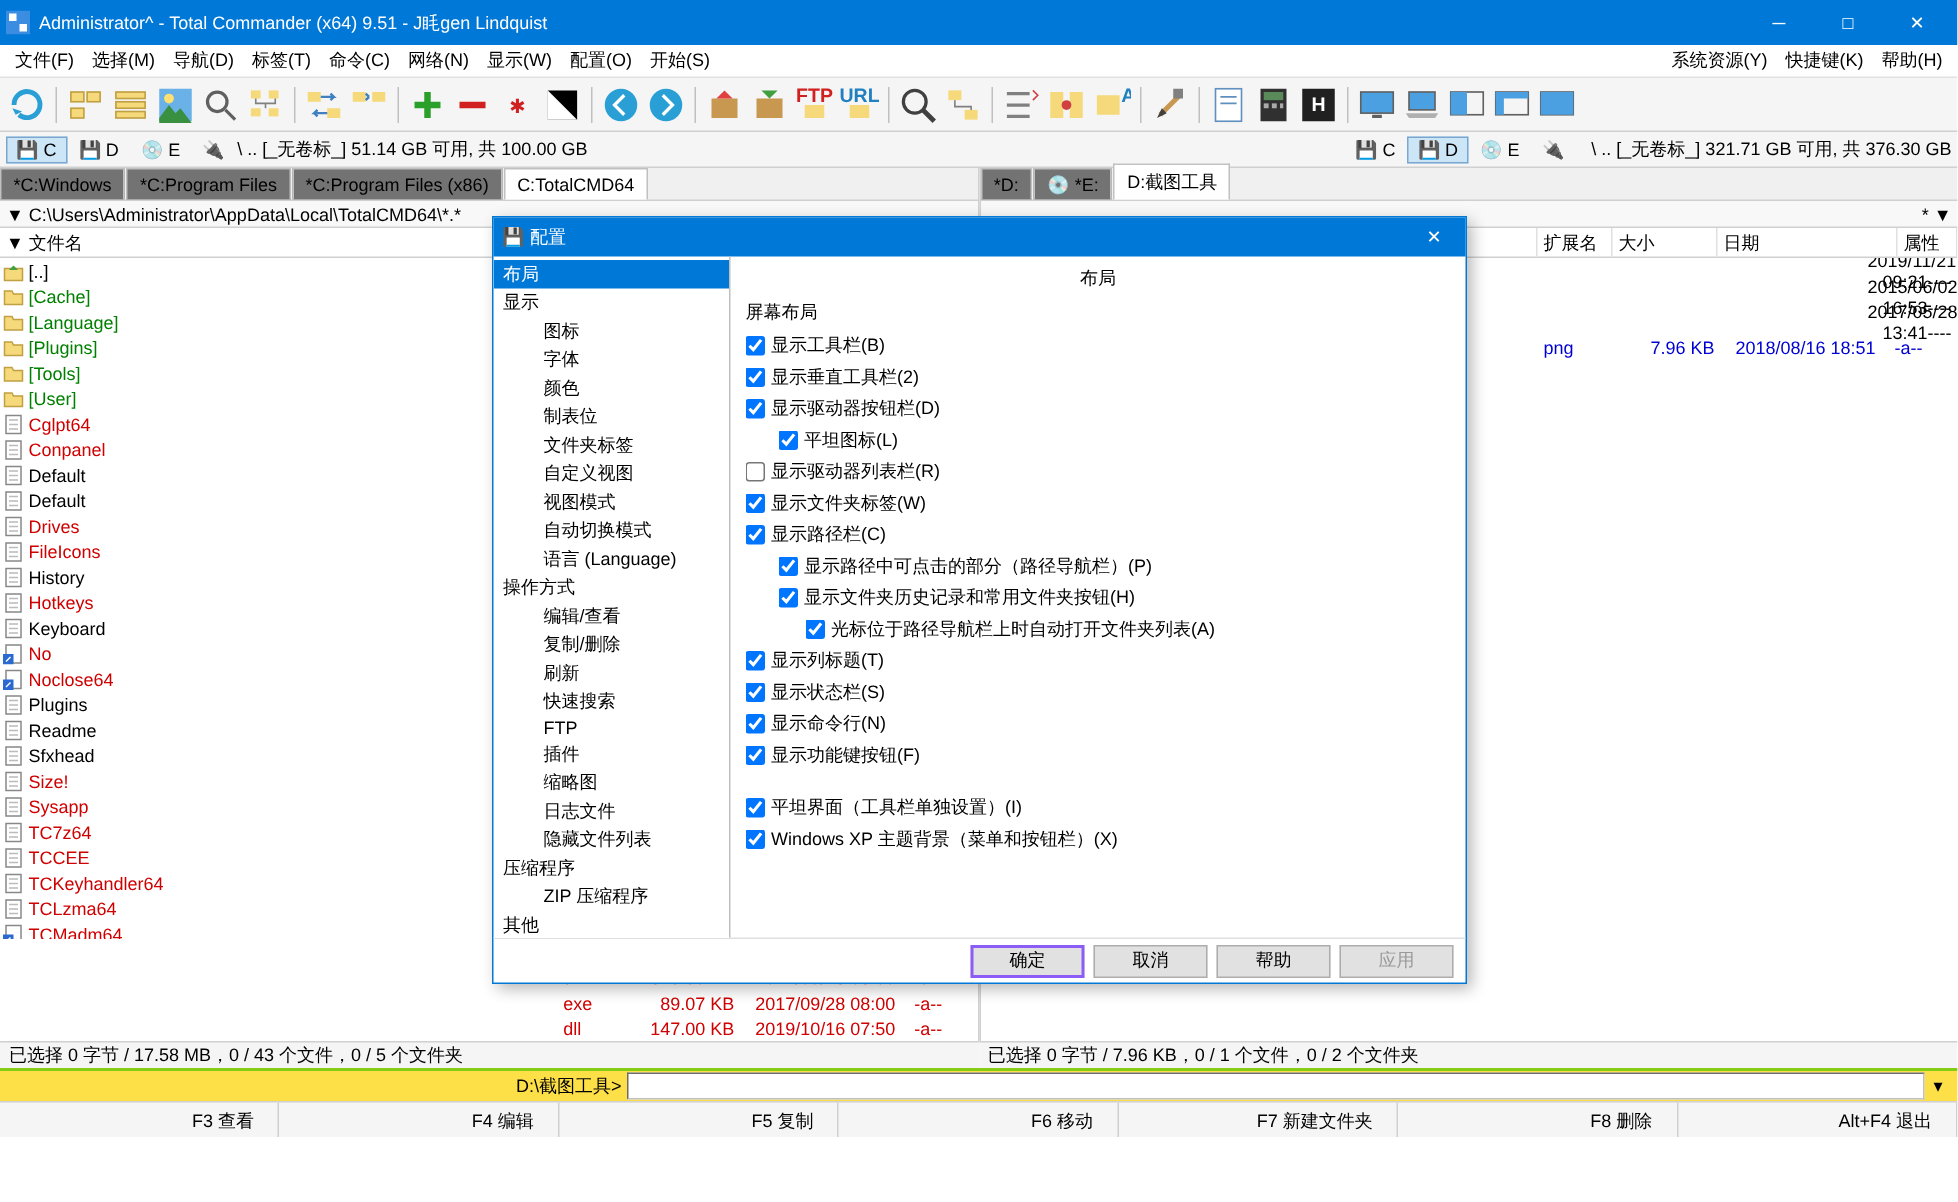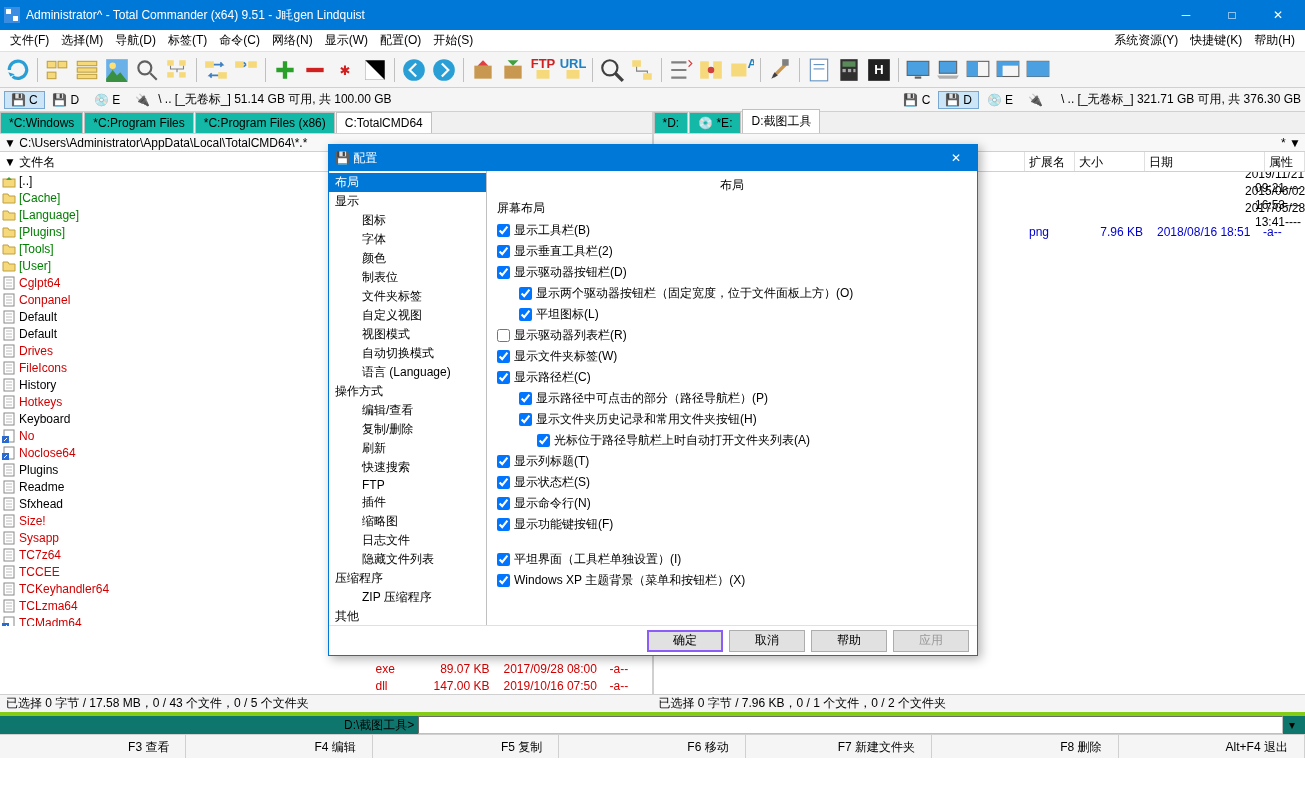--- a/index.html
+++ b/index.html
@@ -15,35 +15,35 @@
 .toolbar { height:36px; background:#f5f5f5; border-bottom:1px solid #d0d0d0; display:flex; align-items:center; padding:2px 4px; gap:2px; }
 .tbtn { width:28px; height:28px; display:flex; align-items:center; justify-content:center; border:1px solid transparent; }
 .tdiv { width:1px; height:24px; background:#c0c0c0; margin:0 3px; }
 .drivebar { height:24px; background:#f5f5f5; border-bottom:1px solid #d0d0d0; display:flex; align-items:center; padding:0 4px; font-size:12px; }
 .drivebtn { display:inline-flex; align-items:center; padding:1px 6px; border:1px solid transparent; margin-right:1px; gap:3px; }
 .drivebtn.sel { border:1px solid #7aa7d0; background:#cde6f7; }
 .panes { display:flex; height:582px; }
 .pane { flex:1; display:flex; flex-direction:column; border-right:1px solid #d0d0d0; position:relative; }
 .pane:last-child { border-right:none; border-left:1px solid #d0d0d0; }
 .tabstrip { height:22px; background:#f0f0f0; border-bottom:1px solid #d0d0d0; display:flex; align-items:flex-end; }
-.tab { padding:3px 8px; background:#14b8a6; border:1px solid #c0c0c0; border-bottom:none; margin-right:1px; font-size:12px; }
+.tab { padding:3px 8px; background:#737373; border:1px solid #c0c0c0; border-bottom:none; margin-right:1px; font-size:12px; }
 .tab.active { background:#fff; }
 .pathbar { height:18px; background:#f8f8f8; border-bottom:1px solid #d0d0d0; padding:0 4px; display:flex; align-items:center; font-size:12px; }
 .colheader { height:20px; background:#fff; border-bottom:1px solid #d0d0d0; display:flex; }
 .colheader div { padding:2px 4px; border-right:1px solid #e0e0e0; font-size:12px; }
 .filelist { flex:1; overflow:auto; background:#fff; }
 .filerow { display:flex; height:17px; align-items:center; padding-left:2px; font-size:12px; }
 .filerow .ico { width:14px; height:14px; margin-right:3px; display:inline-flex; flex-shrink:0; }
 .filerow .nm { flex:1; }
 .fc-dir { color:#008000; }
 .fc-red { color:#d00000; }
 .fc-blue { color:#0000d0; }
 .fc-black { color:#000; }
 .statusline { height:18px; background:#f5f5f5; border-top:1px solid #d0d0d0; padding:0 6px; display:flex; align-items:center; font-size:12px; }
-.cmdline { height:22px; background:#0f766e; border-top:4px solid #84cc16; display:flex; align-items:center; padding:0 4px; }
+.cmdline { height:22px; background:#fde047; border-top:2px solid #84cc16; display:flex; align-items:center; padding:0 4px; }
 .cmdline .prompt { font-size:12px; padding-right:4px; }
 .cmdline input { flex:1; border:1px inset #c0c0c0; height:18px; padding:0 2px; font-size:12px; }
 .fnkeys { height:24px; background:#f5f5f5; border-top:1px solid #d0d0d0; display:flex; }
 .fnkeys div { flex:1; text-align:right; padding:4px 16px; border-right:1px solid #d0d0d0; font-size:12px; }
 
 .dialog { position:absolute; left:328px; top:144px; width:650px; background:#fff; border:1px solid #0078d7; box-shadow:3px 3px 10px rgba(0,0,0,0.3); z-index:50; }
 .dlg-title { height:26px; background:#0078d7; color:#fff; display:flex; align-items:center; padding:0 6px; }
 .dlg-title .t { flex:1; }
 .dlg-title .x { width:30px; text-align:center; }
 .dlg-body { display:flex; height:454px; }
@@ -773,24 +773,20 @@
           <label class="dlg-chk">
             <input type="checkbox" checked="" style="">
             <span>显示垂直工具栏(2)</span>
           </label>
           <label class="dlg-chk">
             <input type="checkbox" checked="" style="">
             <span>显示驱动器按钮栏(D)</span>
           </label>
           <label class="dlg-chk ind1">
             <input type="checkbox" checked="" style="">
-            <span>显示两个驱动器按钮栏（固定宽度，位于文件面板上方）(O)</span>
-          </label>
-          <label class="dlg-chk ind1">
-            <input type="checkbox" checked="" style="">
             <span>平坦图标(L)</span>
           </label>
           <label class="dlg-chk">
             <input type="checkbox" style="">
             <span>显示驱动器列表栏(R)</span>
           </label>
           <label class="dlg-chk">
             <input type="checkbox" checked="" style="">
             <span>显示文件夹标签(W)</span>
           </label>

